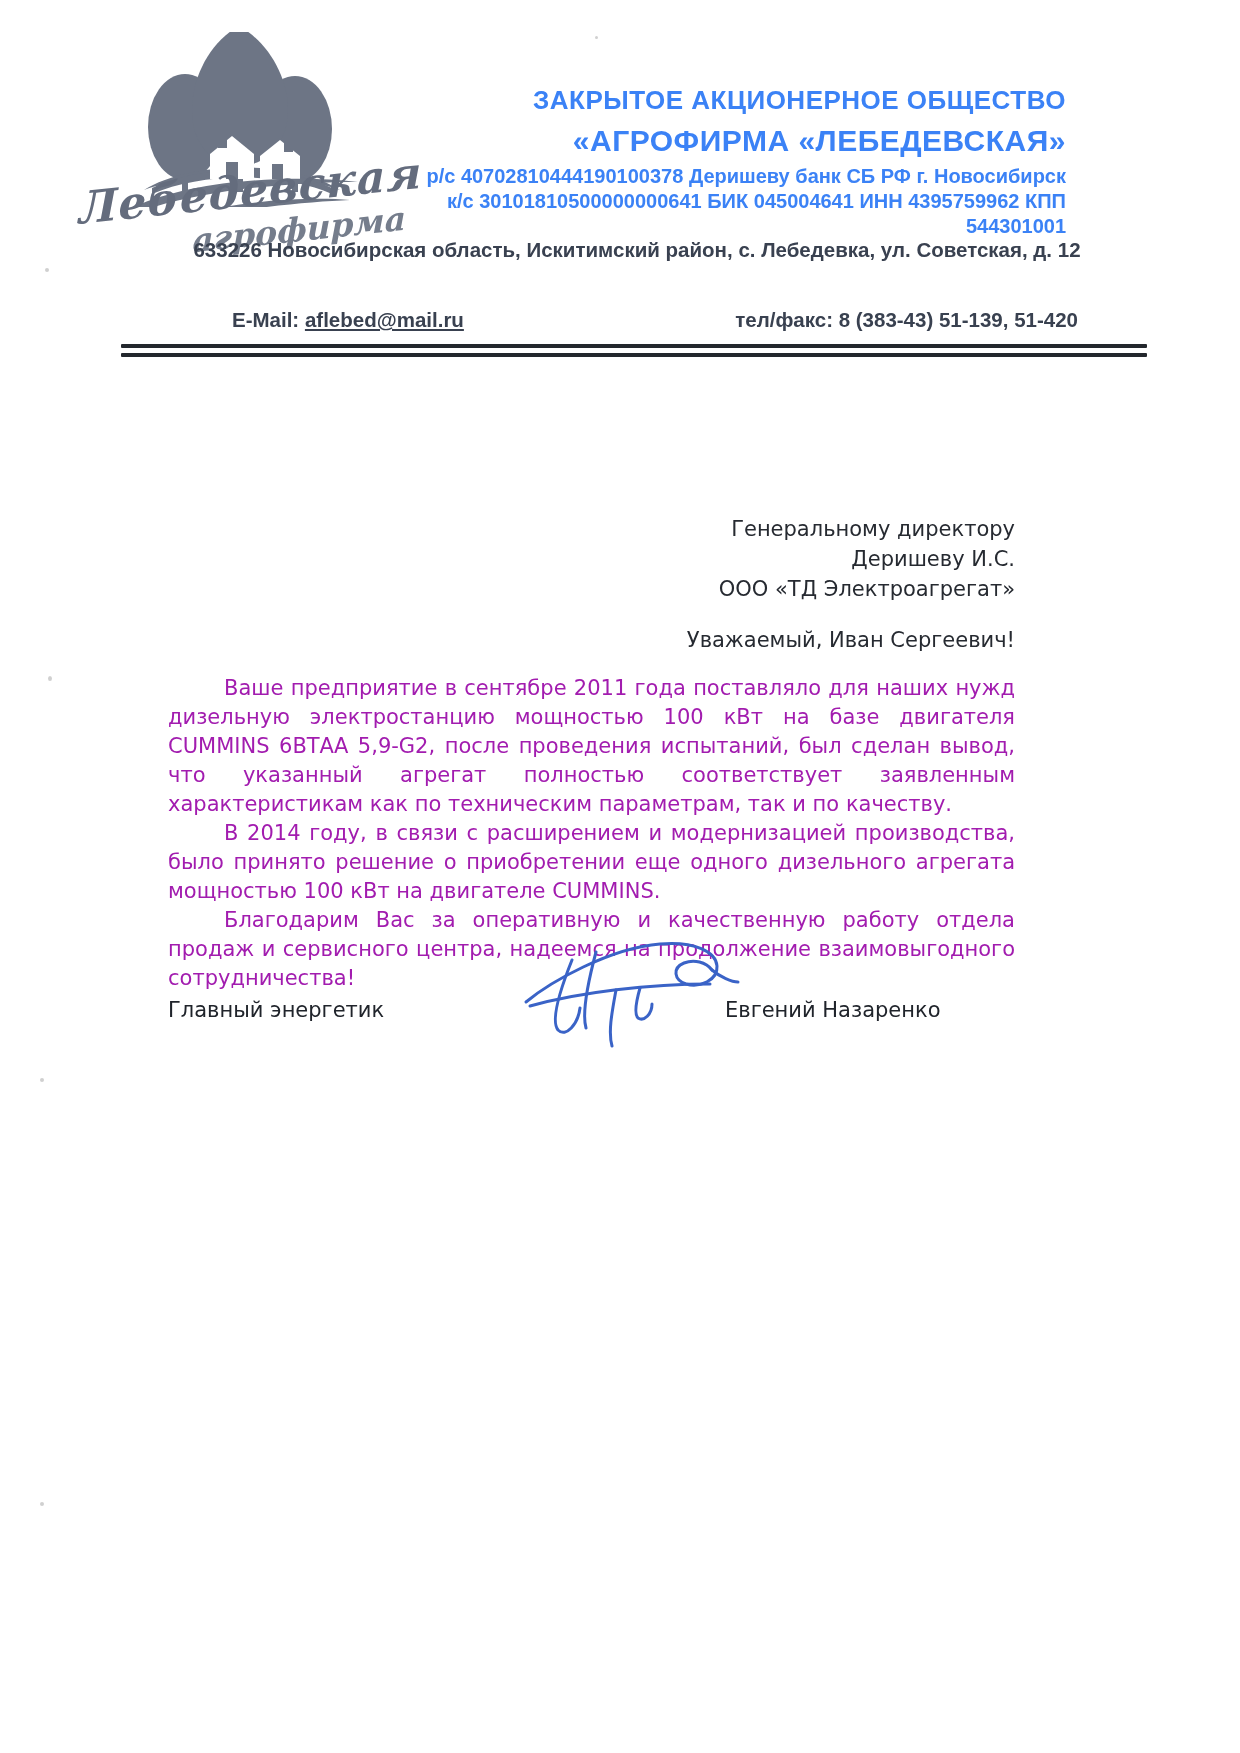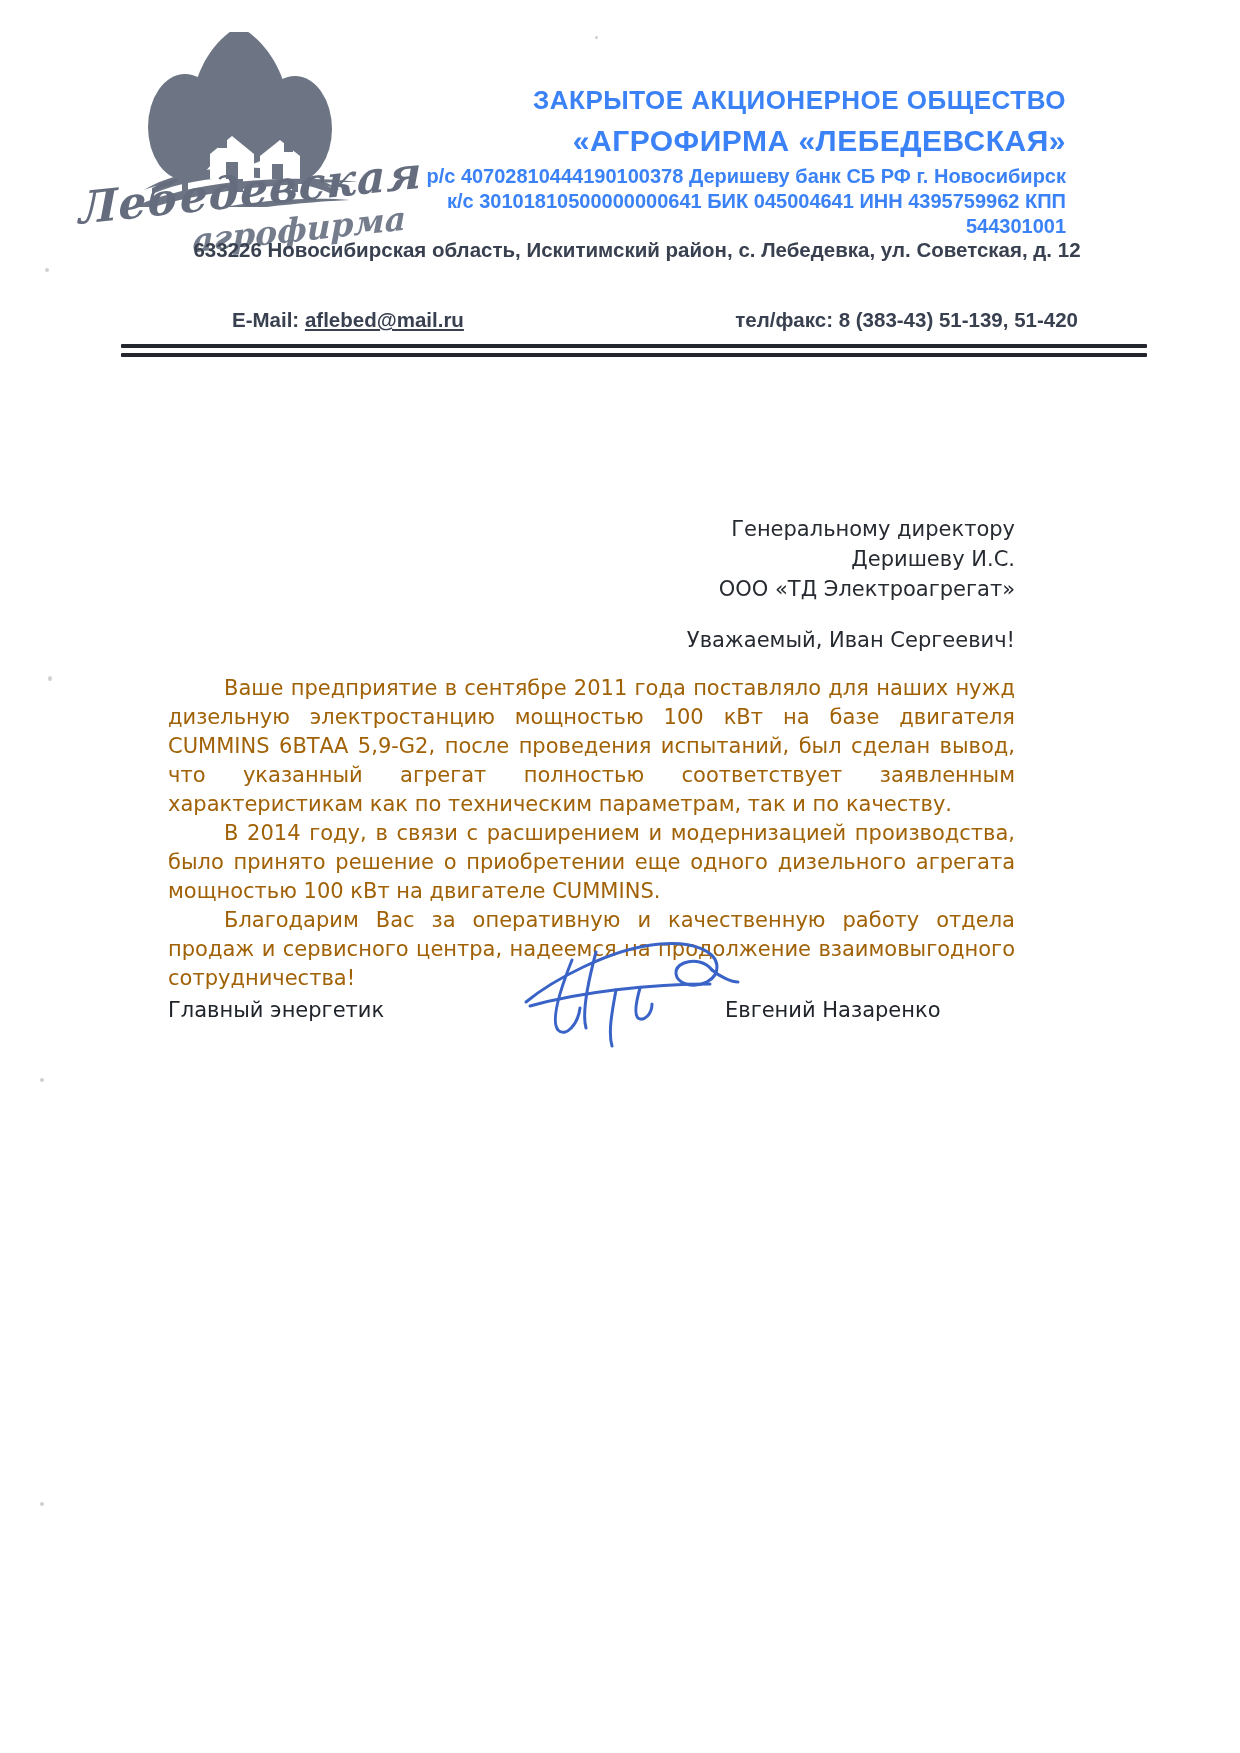--- a/index.html
+++ b/index.html
@@ -51,21 +51,21 @@
   .recipient{
     position:absolute;left:168px;top:514px;width:847px;
     text-align:right;font-size:21px;line-height:30px;color:#262a31;
   }
   .salutation{
     position:absolute;left:168px;top:628px;width:847px;
     text-align:right;font-size:21px;color:#262a31;
   }
   .body-text{
     position:absolute;left:168px;top:674px;width:847px;
-    font-size:21px;line-height:29px;color:#a16207;
+    font-size:21px;line-height:29px;color:#a21caf;
   }
   .body-text p{margin:0;text-align:justify;text-indent:56px;}
   .signoff{
     position:absolute;left:168px;top:998px;width:847px;height:40px;
     font-size:21px;color:#20242b;
   }
   .signoff-title{position:absolute;left:0;top:0;}
   .signoff-name{position:absolute;left:557px;top:0;}
   .signature{position:absolute;left:520px;top:930px;width:220px;height:125px;}
   

